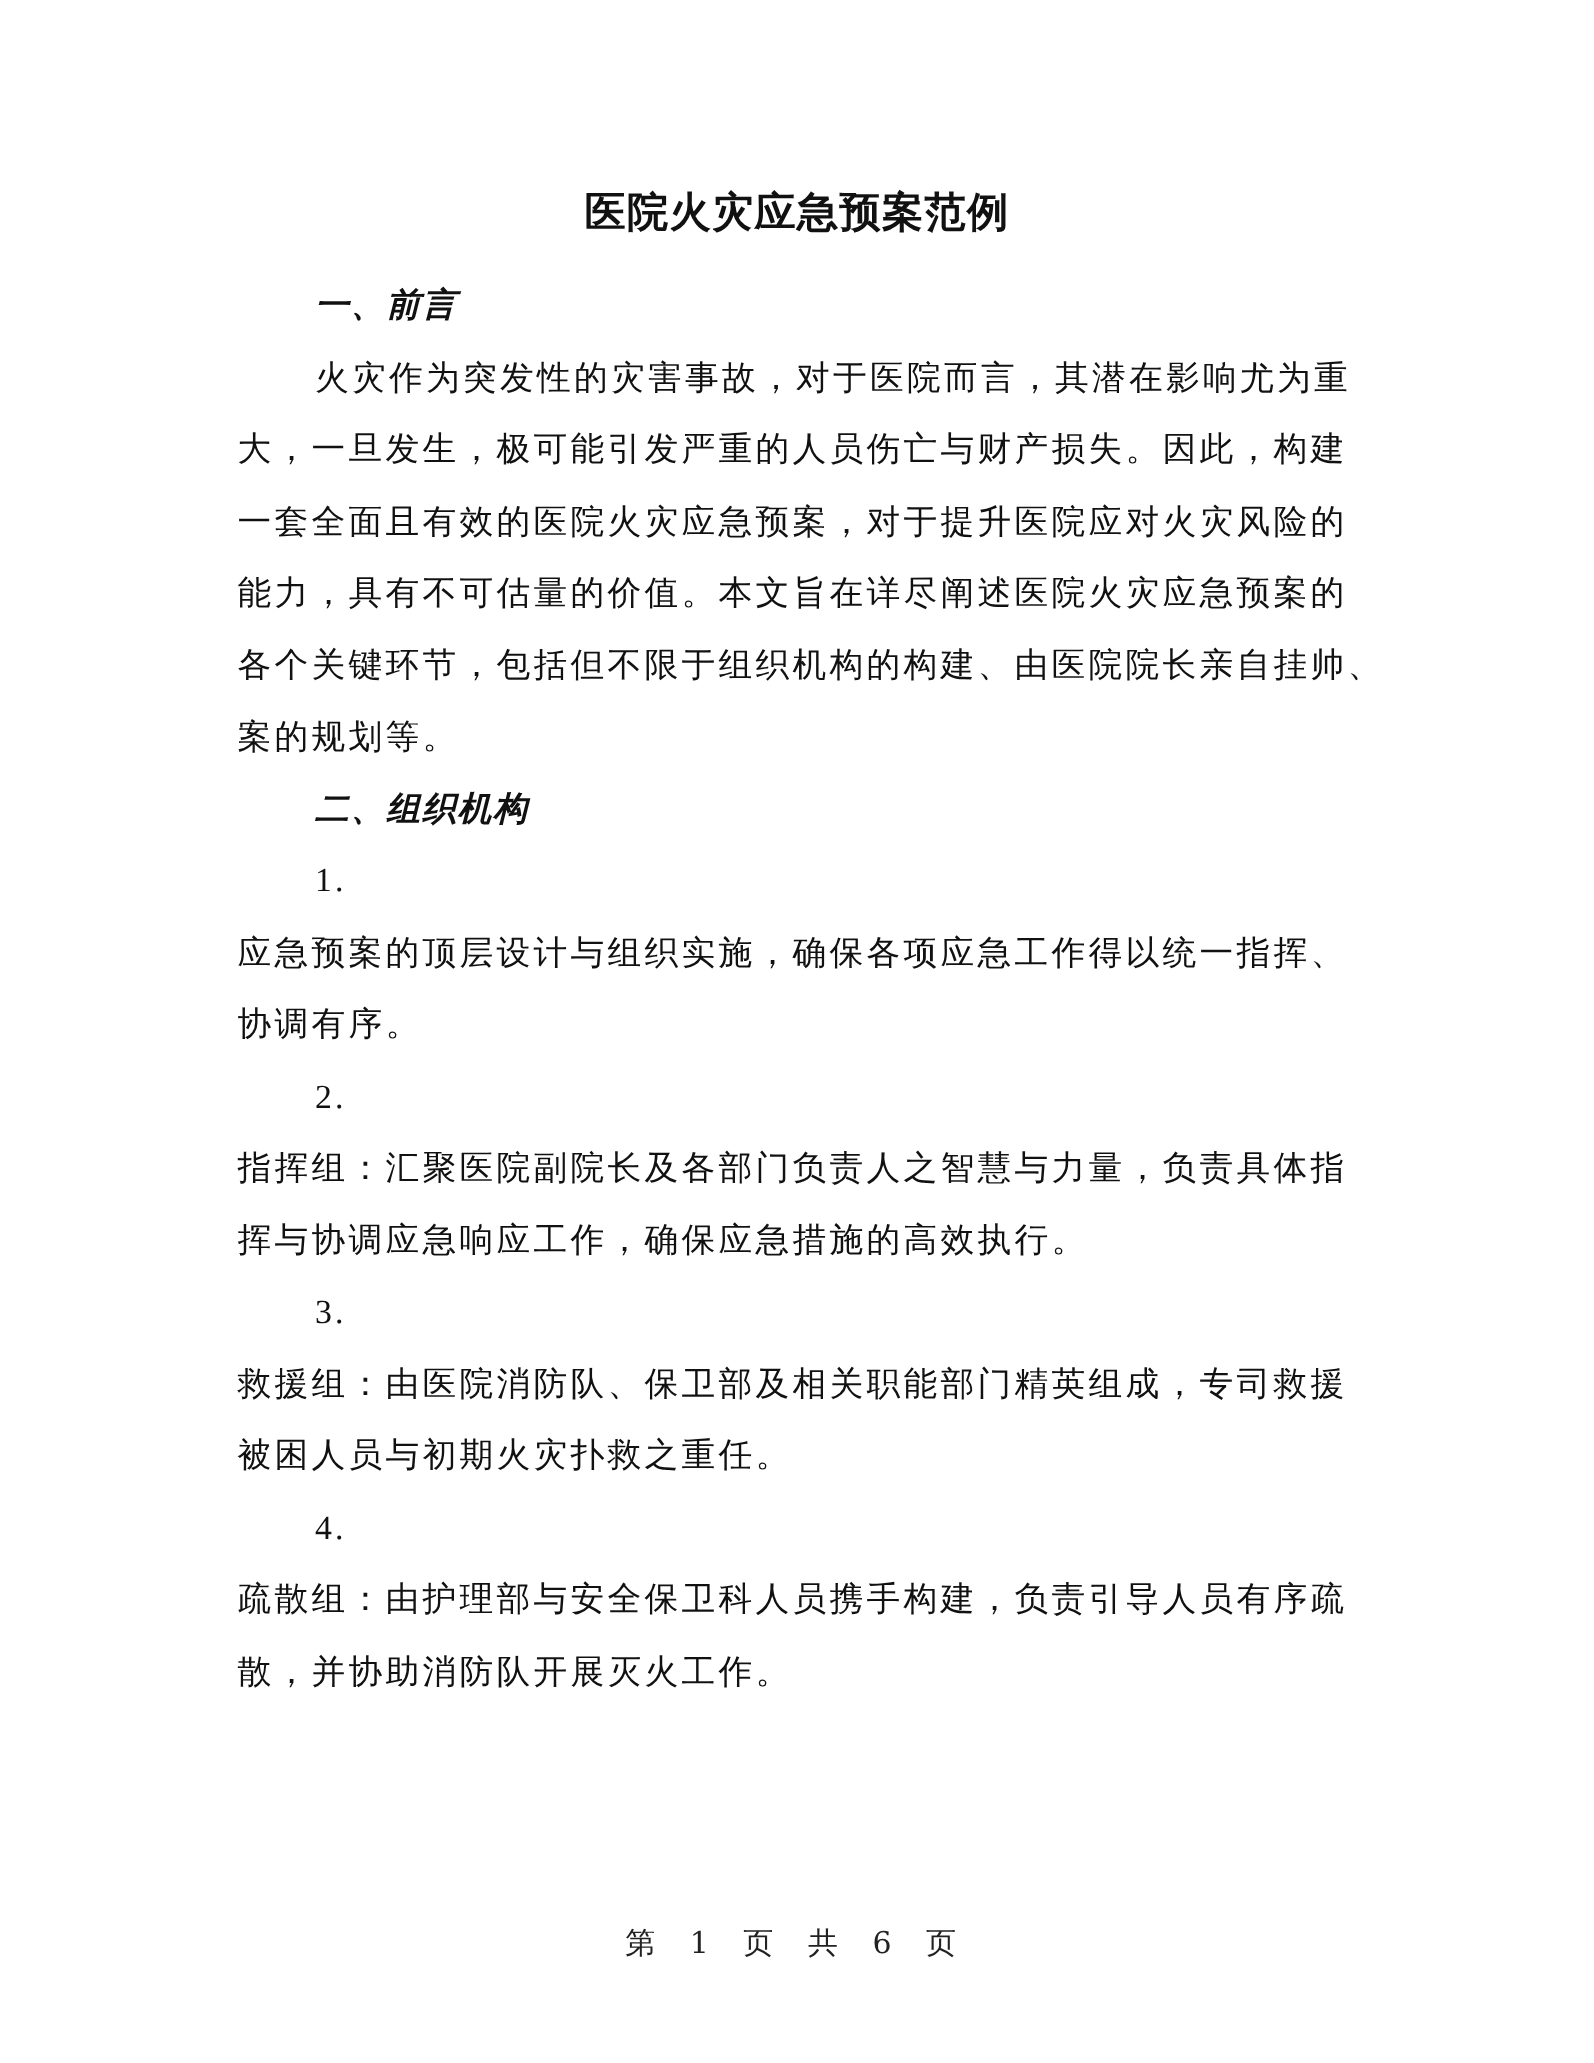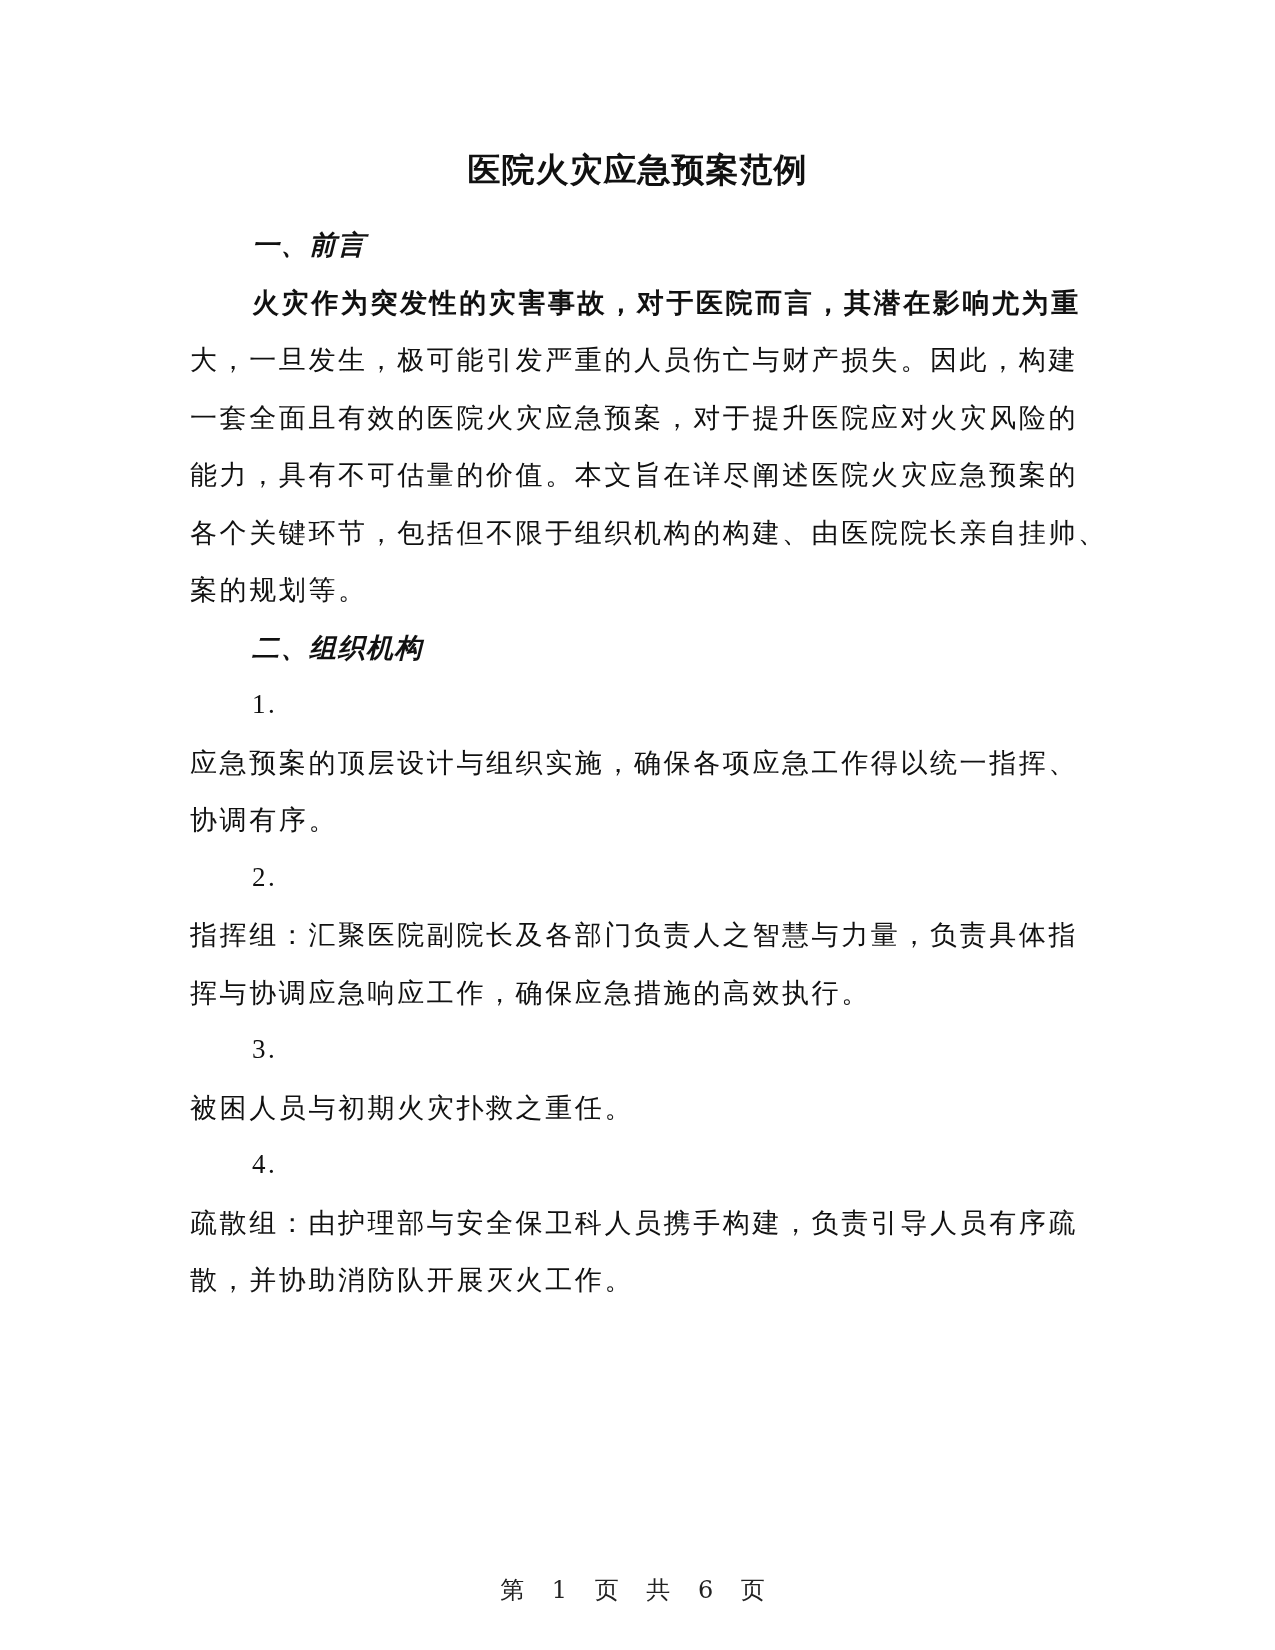--- a/index.html
+++ b/index.html
@@ -4,24 +4,24 @@
 <style>
   html, body { margin: 0; padding: 0; background: #ffffff; }
   body { width: 1275px; height: 1650px; position: relative; overflow: hidden;
          font-family: "DejaVu Serif", "Liberation Serif", serif; color: #111; }
   .page { position: absolute; left: 0; top: 0; width: 1275px; height: 1474px; }
   .title { position: absolute; top: 148px; left: 0; width: 1275px; text-align: center;
            font-family: "DejaVu Sans", "Liberation Sans", sans-serif; font-size: 33px; font-weight: bold; letter-spacing: 1px; }
   .content { position: absolute; left: 190px; top: 216px; width: 880px; }
   .line { height: 57.5px; line-height: 57.5px; font-size: 27px; white-space: nowrap; letter-spacing: 2.6px; }
   .heading { font-family: "DejaVu Sans", "Liberation Sans", sans-serif; font-weight: bold; padding-left: 62px; letter-spacing: 1.5px; font-style: italic; }
-  .indent { padding-left: 62px; font-weight: bold; }
+  .indent { padding-left: 62px; }
   .num { padding-left: 62px; font-family: "Liberation Serif", serif; }
   .footer { position: absolute; top: 1538px; left: 0; width: 1275px; text-align: center;
-            font-size: 24px; letter-spacing: 10px; color: #222; margin-top: 36px; }
+            font-size: 24px; letter-spacing: 10px; color: #222; }
 </style>
 </head>
 <body>
 
 <div class="page">
   <div class="title">医院火灾应急预案范例</div>
 
   <div class="content">
     <div class="line heading">一、前言</div>
     <div class="line indent">火灾作为突发性的灾害事故，对于医院而言，其潜在影响尤为重</div>
@@ -35,20 +35,21 @@
 
     <div class="line num">1.</div>
     <div class="line">应急预案的顶层设计与组织实施，确保各项应急工作得以统一指挥、</div>
     <div class="line">协调有序。</div>
 
     <div class="line num">2.</div>
     <div class="line">指挥组：汇聚医院副院长及各部门负责人之智慧与力量，负责具体指</div>
     <div class="line">挥与协调应急响应工作，确保应急措施的高效执行。</div>
 
     <div class="line num">3.</div>
+    <div class="line">救援组：由医院消防队、保卫部及相关职能部门精英组成，专司救援</div>
     <div class="line">被困人员与初期火灾扑救之重任。</div>
 
     <div class="line num">4.</div>
     <div class="line">疏散组：由护理部与安全保卫科人员携手构建，负责引导人员有序疏</div>
     <div class="line">散，并协助消防队开展灭火工作。</div>
   </div>
 
   <div class="footer">第 1 页 共 6 页</div>
 </div>
 

